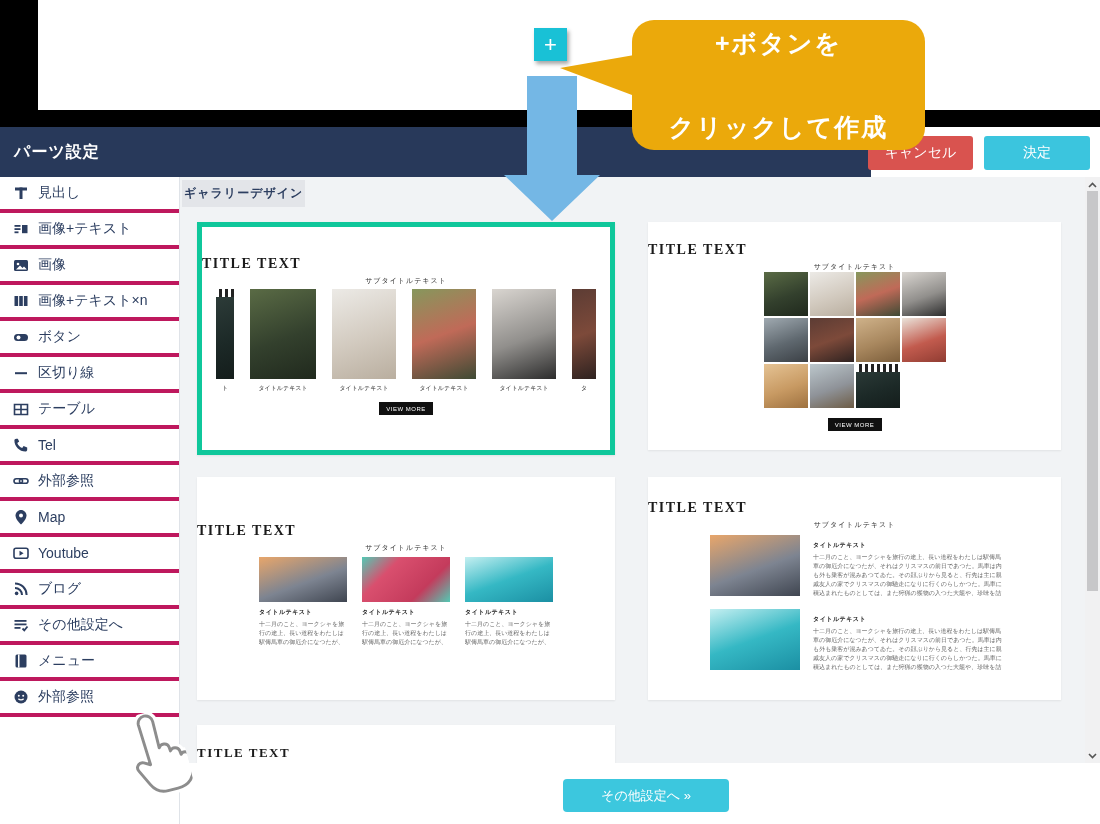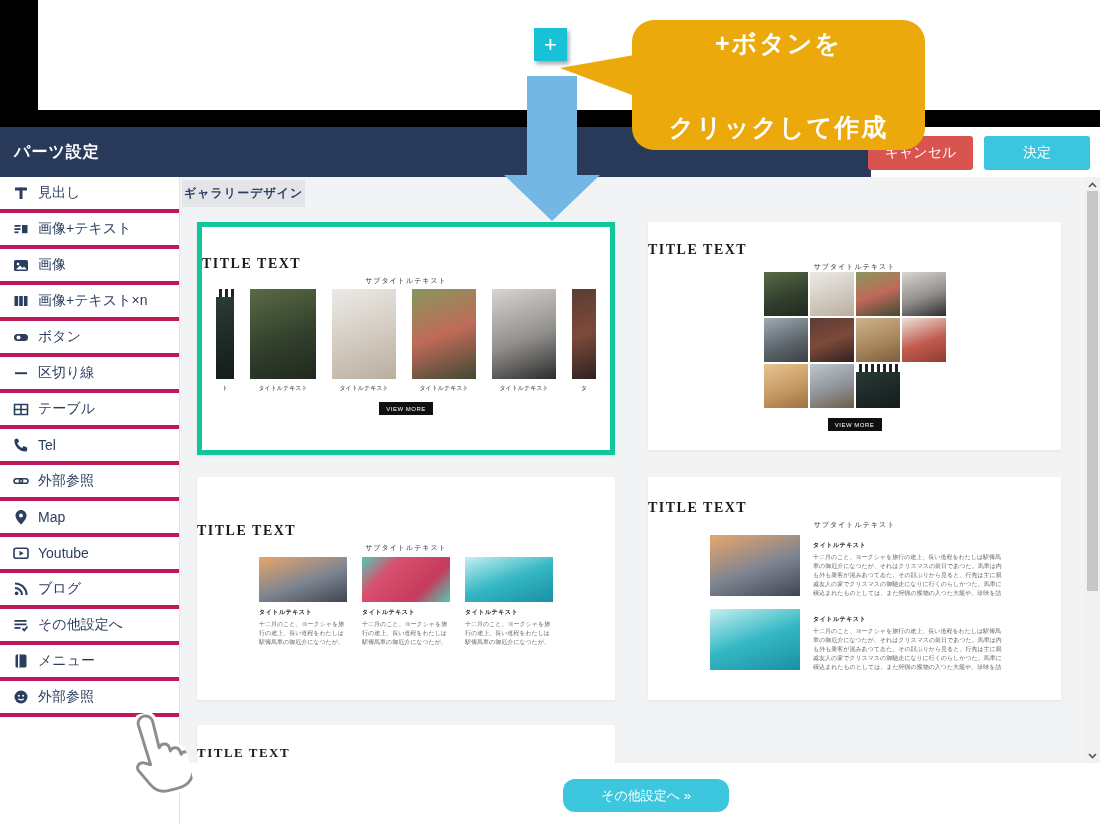--- a/index.html
+++ b/index.html
@@ -81,21 +81,21 @@
   .ph-red-dress       { background:linear-gradient(160deg,#eae3da,#c25b4e 55%,#903c32); }
   .ph-golden-hair     { background:linear-gradient(160deg,#e5c394,#c89a63 55%,#9e713f); }
   .ph-city-back       { background:linear-gradient(160deg,#bcc7cc,#8f9399 55%,#6d5c45); }
   .ph-storefront      { background:repeating-linear-gradient(90deg,#fff 0 3px,#222 3px 6px) top/100% 8px no-repeat, linear-gradient(160deg,#2f3e3b,#1c2927 60%,#141d1b); }
   .ph-city-sunset     { background:linear-gradient(160deg,#e8a66b,#7d8491 55%,#3f4550); }
   .ph-raspberries     { background:linear-gradient(135deg,#52c9b4,#d94f6e 30%,#c43b5c 70%,#52c9b4); }
   .ph-ocean-wave      { background:linear-gradient(160deg,#c4eff1,#35b8c4 50%,#1b8fa3); }
 
   
   #footer { left:180px; top:763px; width:920px; height:61px; background:#fff; z-index:3; }
-  #footer-btn { position:absolute; left:383px; top:16px; width:166px; height:33px; background:#3CC7DE; color:#fff; border:none; border-radius:12px; font-size:13px; font-family:inherit; cursor:pointer; }
+  #footer-btn { position:absolute; left:383px; top:16px; width:166px; height:33px; background:#3CC7DE; color:#fff; border:none; border-radius:4px; font-size:13px; font-family:inherit; cursor:pointer; }
 
   
   #scrollbar { left:1085px; top:177px; width:15px; height:586px; background:#F1F1F2; z-index:4; }
   .sb-arrow { position:absolute; left:0; width:15px; height:15px; display:flex; align-items:center; justify-content:center; cursor:pointer; }
   #sb-up { top:0; } #sb-down { bottom:0; }
   #sb-thumb { position:absolute; left:2px; top:14px; width:11px; height:400px; background:#C7C7C9; cursor:pointer; }
 
   
   #plus-btn { left:534px; top:28px; width:33px; height:33px; background:#19C1D6; color:#fff; font-size:22px; border:none; display:flex; align-items:center; justify-content:center; box-shadow:2px 3px 4px rgba(0,0,0,.35); z-index:10; cursor:pointer; font-family:inherit; }
   #callout { left:632px; top:20px; width:293px; height:130px; background:#EBA90B; border-radius:22px; z-index:9; display:flex; flex-direction:column; align-items:center; justify-content:center;gap:47px; }

